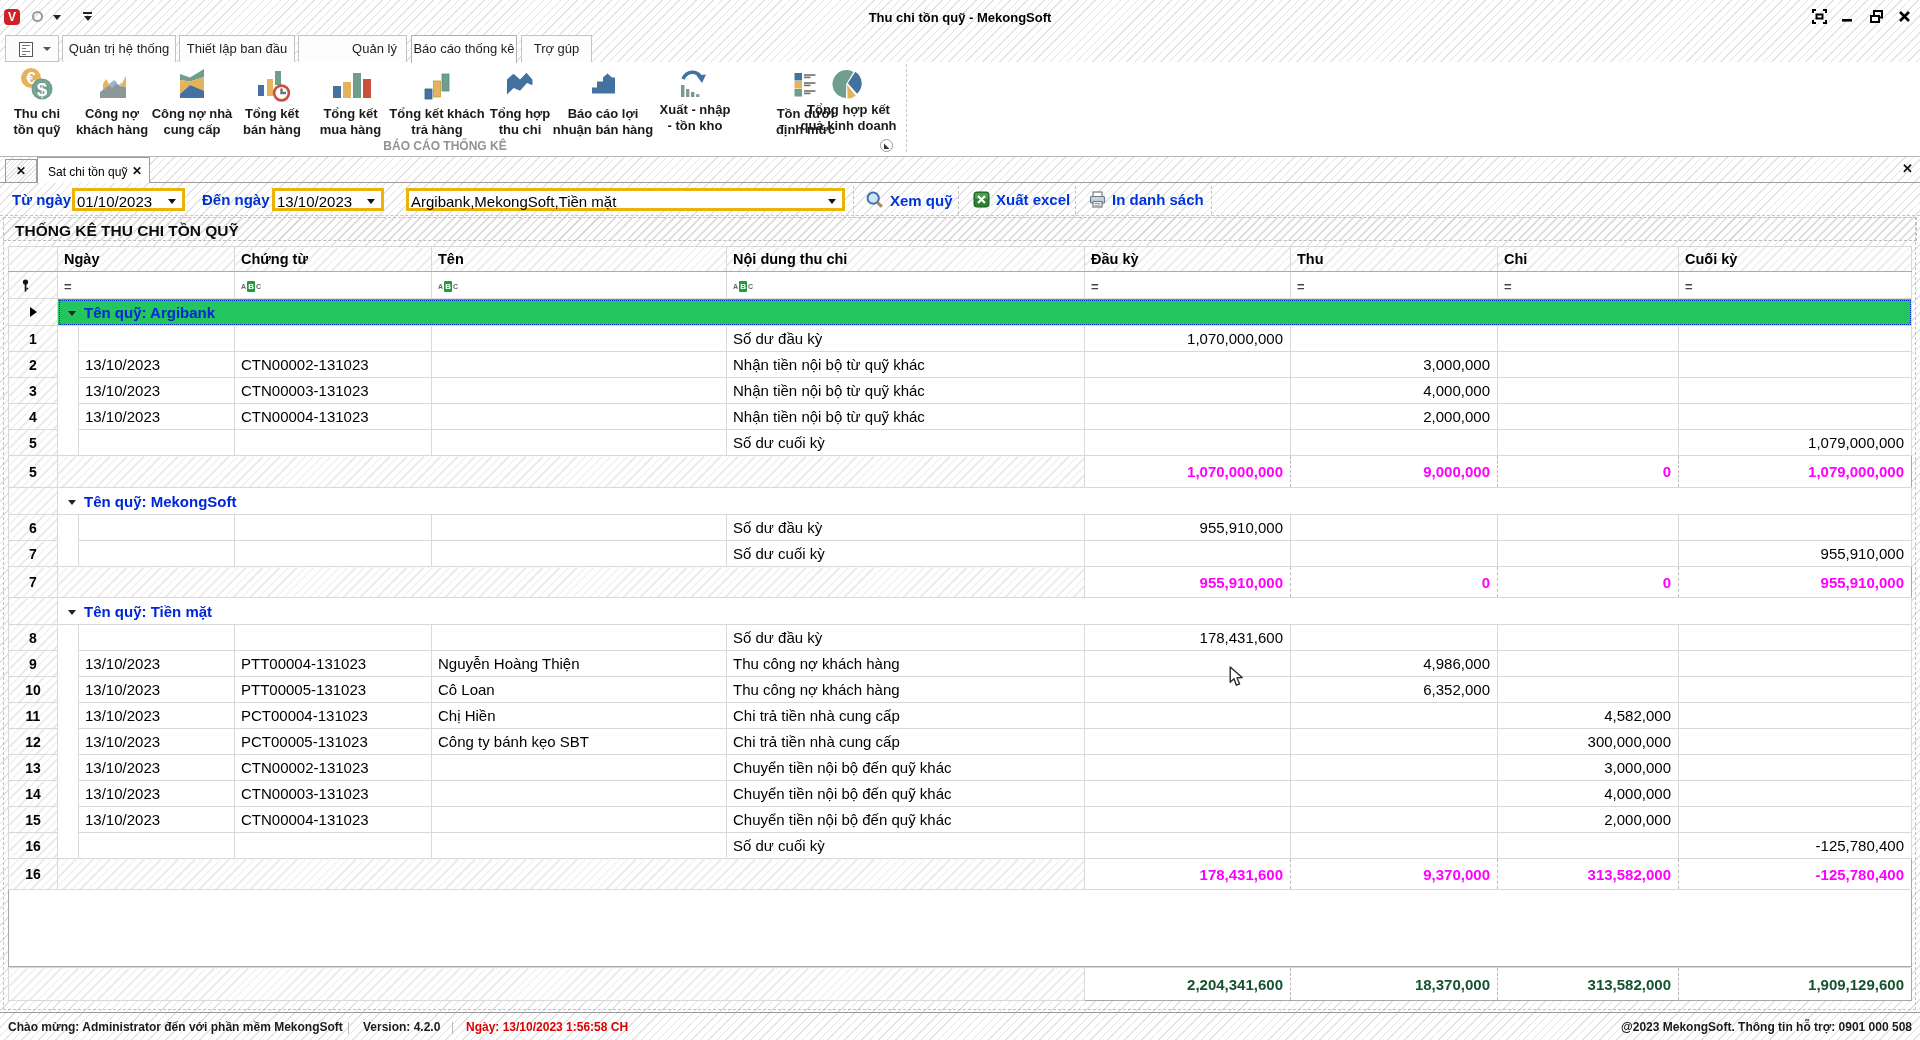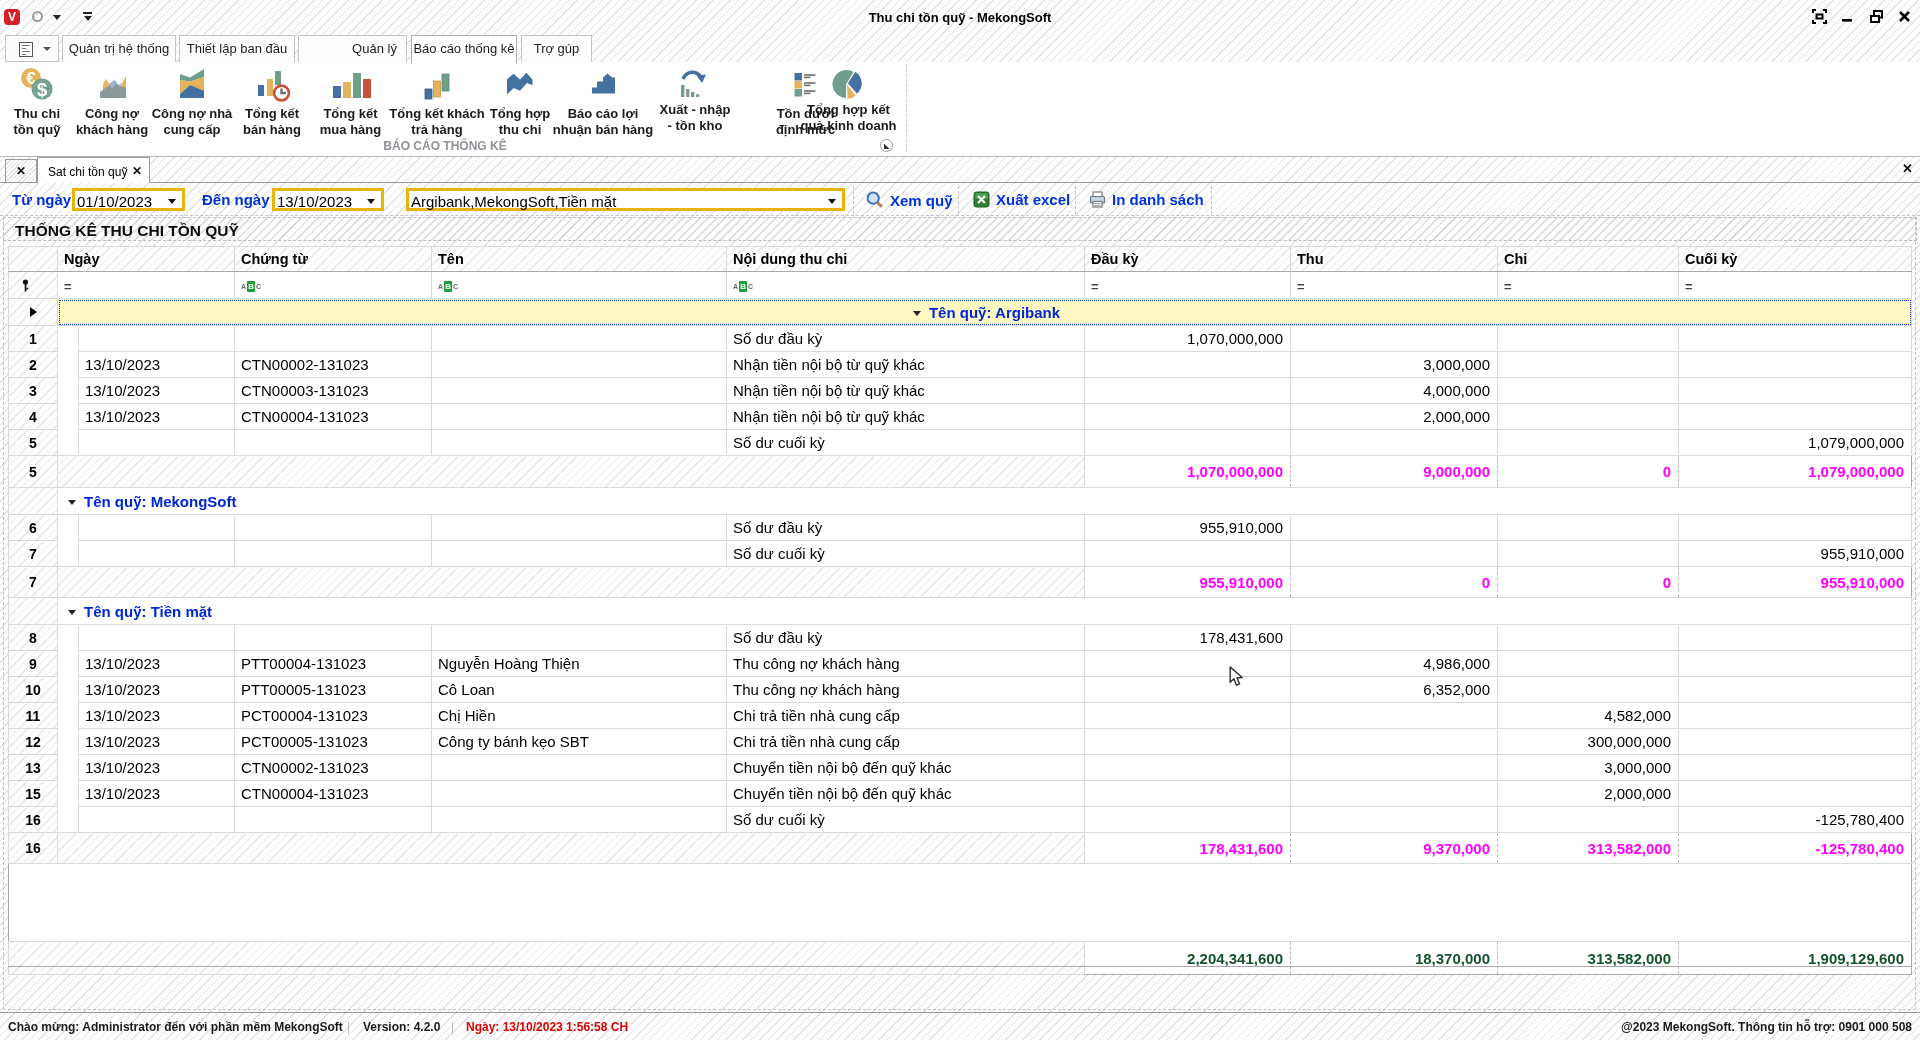--- a/index.html
+++ b/index.html
@@ -71,21 +71,21 @@
 
 
 #grid { position:absolute; left:8px; top:246px; border-collapse:collapse; table-layout:fixed; background:#fff; }
 #grid td, #grid th { border:1px solid #d9d9d9; overflow:hidden; white-space:nowrap; font-size:15px; color:#000; padding:0 6px; vertical-align:middle; }
 #grid { border:1px solid #a8a8a8; }
 #grid th { text-align:left; font-size:14.5px; border-bottom:1px solid #ababab; }
 #grid .rh { text-align:center; padding:0; font-weight:bold; font-size:14px; }
 #grid .num { text-align:right; padding-right:7px;padding-left:47px; }
 #grid .grp { color:#0026d8; font-weight:bold; font-size:15px; padding-left:10px; }
 #grid .grp .tri { display:inline-block; width:0; height:0; border-left:4px solid transparent; border-right:4px solid transparent; border-top:5px solid #222; margin-right:8px; vertical-align:2px; }
-#grid .green { background:#fef9c3; outline:1px dotted #0033cc; outline-offset:-2px;text-align:center; }
+#grid .green { background:#22c55e; outline:1px dotted #0033cc; outline-offset:-2px; }
 #grid .sumc { font-weight:bold; color:#ff00ff; border:1px dashed #b9b9b9; }
 #grid .totc { font-weight:bold; color:#14532d; border:1px dashed #b9b9b9; }
 #grid .nb { border-top:none; border-bottom:none; }
 .eq { font-weight:bold; color:#444; font-size:13px; letter-spacing:0; }
 .abc { display:inline-flex; align-items:center; font-size:7px; font-weight:bold; color:#666; letter-spacing:0; vertical-align:middle; }
 .abc b { display:inline-block; background:#1f9d3a; color:#fff; width:8px; height:11px; line-height:11px; text-align:center; border-radius:1px; font-size:8px; margin:0 1px; }
 
 
 #statusbar { position:absolute; left:0; top:1012px; width:1920px; height:28px; border-top:1px solid #9a9a9a; font-size:13px; font-weight:bold; color:#1a1a1a; }
 #statusbar .sep { color:#b5b5b5; font-weight:normal; }
@@ -513,20 +513,32 @@
         <td>13/10/2023</td>
         <td>CTN00002-131023</td>
         <td></td>
         <td>Chuyển tiền nội bộ đến quỹ khác</td>
         <td></td>
         <td></td>
         <td class="num">3,000,000</td>
         <td></td>
       </tr>
   <tr style="height:26px;">
+        <td class="hatch rh">14</td>
+        <td class="nb"></td>
+        <td>13/10/2023</td>
+        <td>CTN00003-131023</td>
+        <td></td>
+        <td>Chuyển tiền nội bộ đến quỹ khác</td>
+        <td></td>
+        <td></td>
+        <td class="num">4,000,000</td>
+        <td></td>
+      </tr>
+  <tr style="height:26px;">
         <td class="hatch rh">15</td>
         <td class="nb"></td>
         <td>13/10/2023</td>
         <td>CTN00004-131023</td>
         <td></td>
         <td>Chuyển tiền nội bộ đến quỹ khác</td>
         <td></td>
         <td></td>
         <td class="num">2,000,000</td>
         <td></td>

